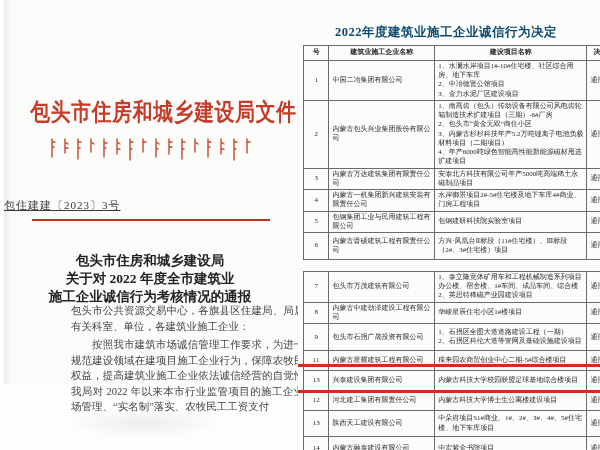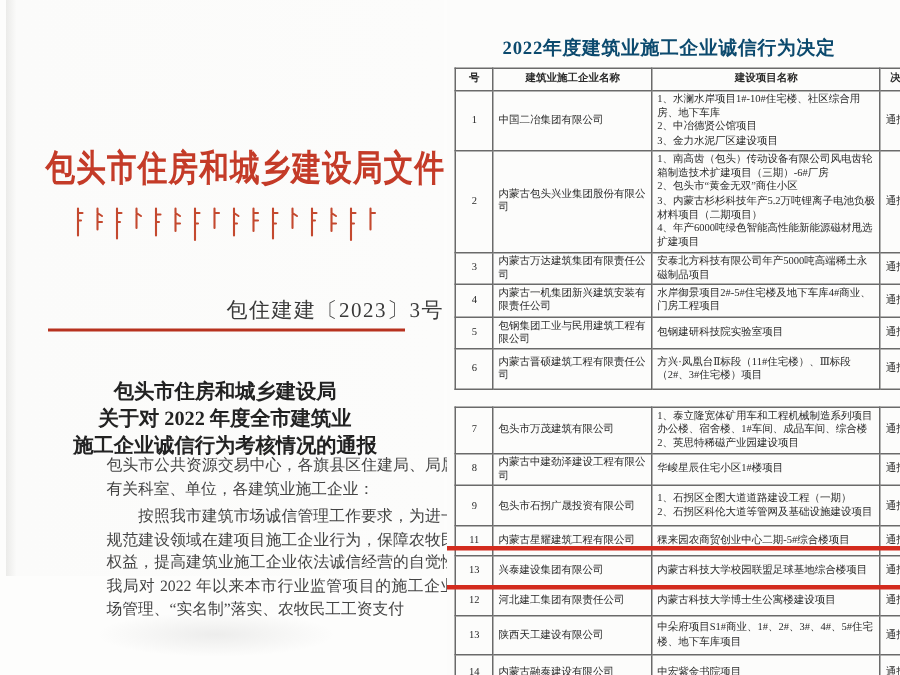--- a/index.html
+++ b/index.html
@@ -5,22 +5,22 @@
   html,body{margin:0;padding:0;background:#ffffff;}
   .canvas{position:relative;width:600px;height:450px;overflow:hidden;background:#fdfdfc;
           font-family:"Liberation Serif","DejaVu Serif",serif;color:#2b2b2b;}
   
   .page-left{position:absolute;left:4px;top:0;width:292px;height:384px;
              background:linear-gradient(90deg,#ebebe9 0,#fbfbfa 7px,#fcfcfb 100%);}
   .red-header{position:absolute;top:96px;left:0;width:100%;text-align:center;
               font-weight:900;font-size:24px;color:#c43b28;white-space:nowrap;
               transform:scaleX(0.82);transform-origin:center;letter-spacing:1px;}
   .mongolian{position:absolute;top:136px;left:50%;transform:translateX(-50%);}
-  .doc-number{position:absolute;top:198px;left:0;width:100%;text-align:right;
-              font-size:14px;color:#3a3a3a;letter-spacing:1px;}
+  .doc-number{position:absolute;top:198px;left:0;width:100%;text-align:left;
+              font-size:11px;color:#3a3a3a;letter-spacing:1px;text-decoration:underline;}
   .red-rule{position:absolute;top:219px;left:28px;width:238px;height:2px;background:#b7321f;}
   .doc-title{position:absolute;top:240px;left:0;width:100%;text-align:center;
              font-weight:bold;font-size:13.5px;line-height:18px;color:#222;margin-top:12px;}
   .left-body{position:absolute;top:303px;left:26px;width:244px;font-size:10.5px;
              line-height:15.5px;color:#444;text-align:justify;margin-left:41px;}
   .left-body p{margin:0 0 3px 0;}
   .indent{text-indent:2em;}
   .smudge{position:absolute;left:60px;top:408px;width:160px;height:30px;
           background:radial-gradient(ellipse at center,rgba(120,120,120,0.12),rgba(120,120,120,0) 70%);}
   

